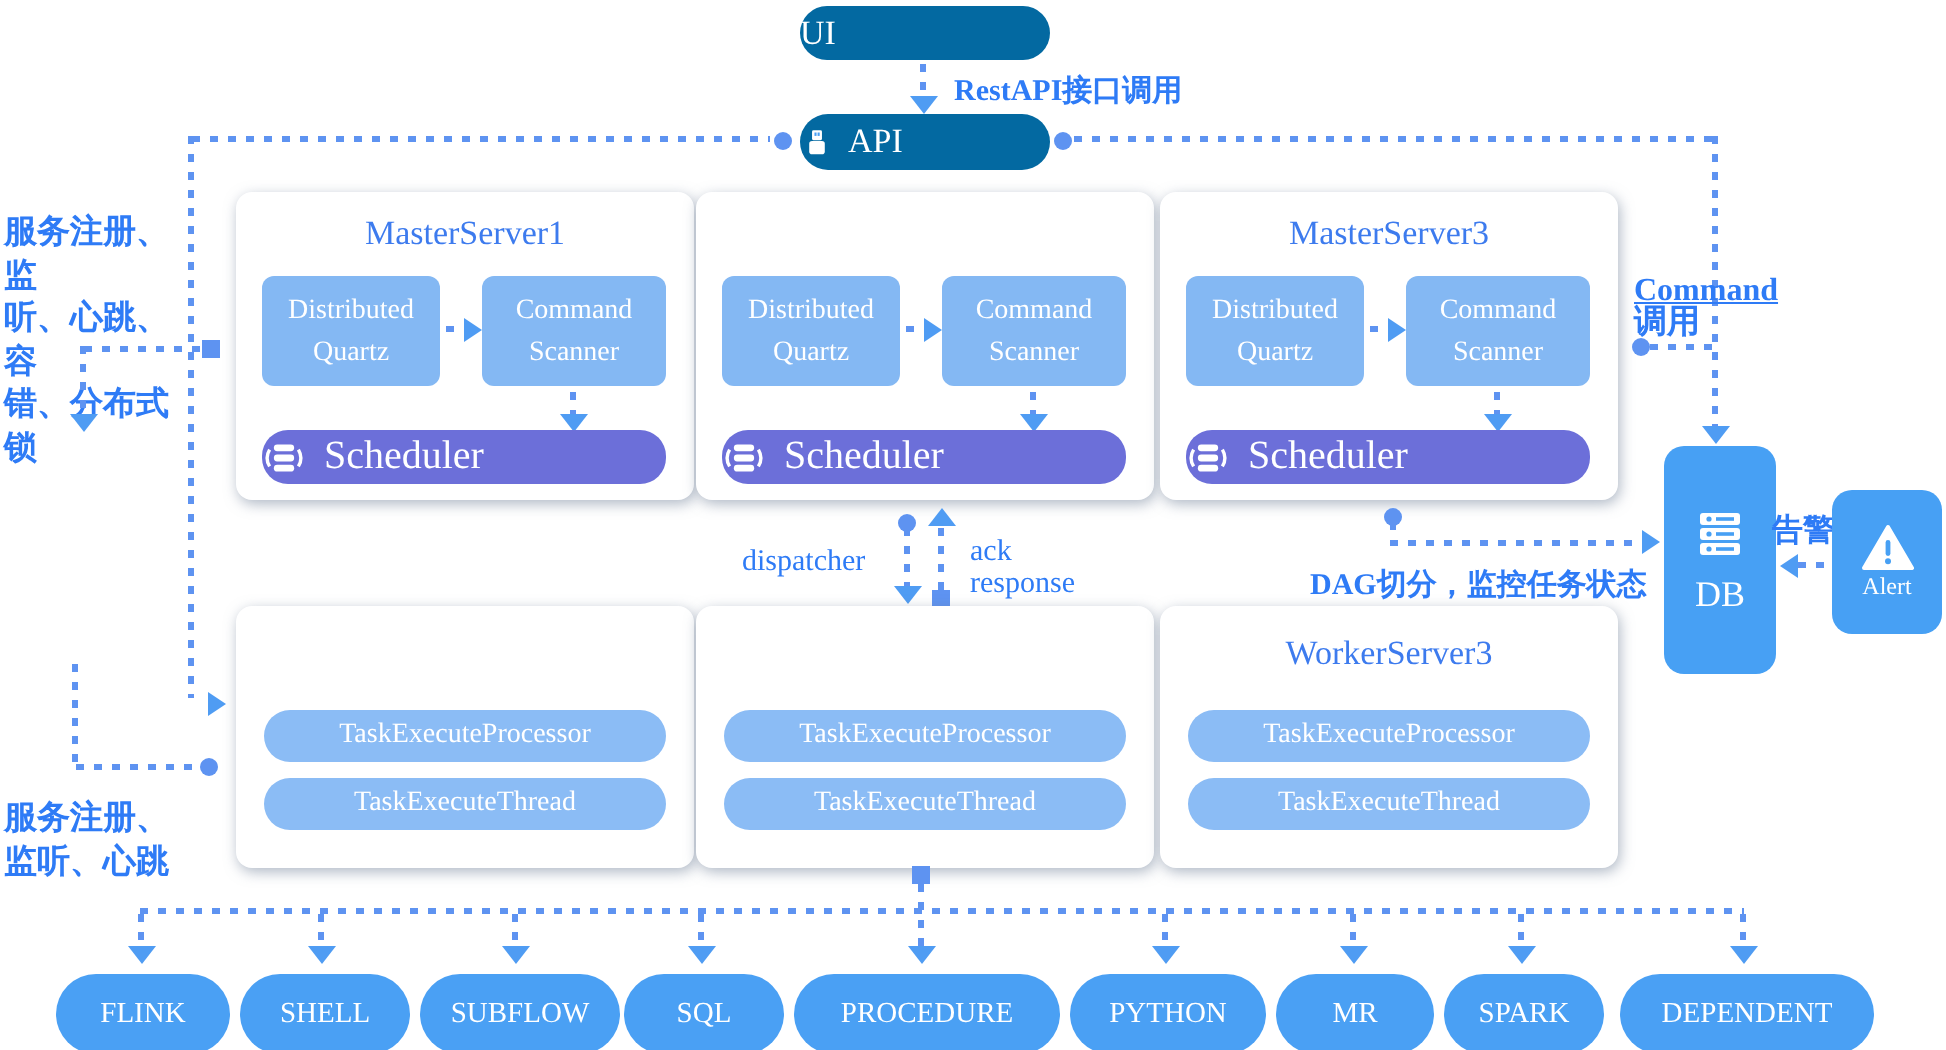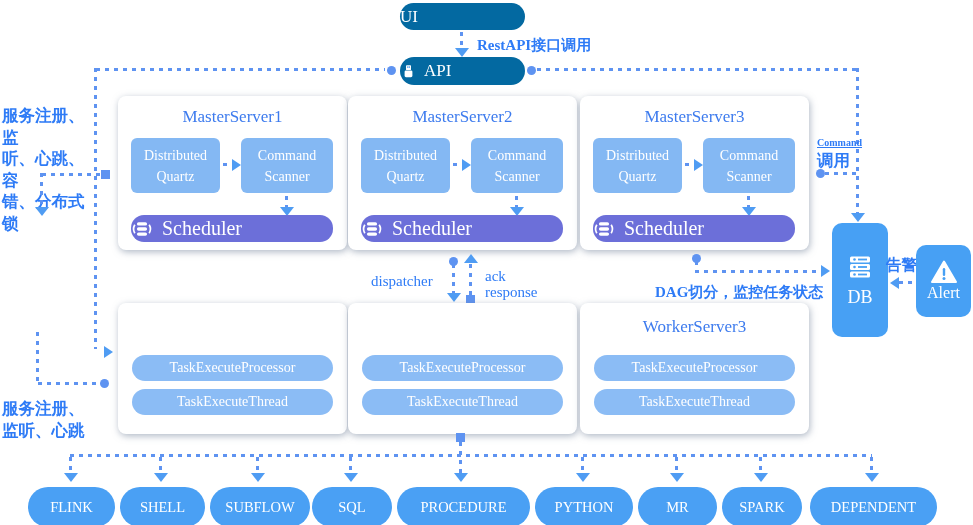--- a/index.html
+++ b/index.html
@@ -83,21 +83,20 @@
             </g>
             <path d="M4.5 4 q-3 5 0 10" stroke="#fff" stroke-width="2" fill="none"></path>
             <path d="M21.5 4 q3 5 0 10" stroke="#fff" stroke-width="2" fill="none"></path>
           </svg>
       </span>
       <span>Scheduler</span>
     </div>
   </div>
 
   <div class="card" style="left:348px;top:96px;width:229px;height:154px;">
-    <div class="card-title" style="top:11px;">MasterServer2</div>
     <div class="inner" style="left:13px;top:42px;width:89px;height:55px;">Distributed Quartz</div>
     <div class="dh" style="left:105px;top:67px;width:13px;"></div>
     <div class="arr-r" style="left:114px;top:63px;"></div>
     <div class="inner" style="left:123px;top:42px;width:92px;height:55px;">Command Scanner</div>
     <div class="dv" style="left:167px;top:100px;height:12px;"></div>
     <div class="arr-d" style="left:162px;top:111px;"></div>
     <div class="sched" style="left:13px;top:119px;width:202px;height:27px;">
       <span style="display:flex;">
         <svg width="22" height="16" viewBox="0 0 26 18">
             <g fill="#fff">
@@ -164,21 +163,21 @@
   <div class="sq" style="left:466px;top:295px;"></div>
   <div class="en-lbl" style="left:485px;top:268px;font-size:15px;line-height:16px;">ack
 response</div>
 
   <div class="dot" style="left:692px;top:254px;"></div>
   <div class="dv" style="left:695px;top:261px;height:11px;"></div>
   <div class="dh" style="left:695px;top:270px;width:127px;"></div>
   <div class="arr-r" style="left:821px;top:265px;"></div>
   <div class="zh" style="left:655px;top:283px;font-size:15px;white-space:nowrap;">DAG切分，监控任务状态</div>
 
-  <div class="zh" style="left:817px;top:137px;font-size:10px;text-decoration:underline;">Command</div>
+  <div class="zh" style="left:817px;top:137px;font-size:16px;text-decoration:underline;">Command</div>
   <div class="zh" style="left:817px;top:150px;font-size:16.5px;">调用</div>
   <div class="dot" style="left:816px;top:169px;"></div>
   <div class="dh" style="left:825px;top:172px;width:31px;"></div>
 
   <div class="side" style="left:832px;top:223px;width:56px;height:114px;justify-content:center;">
     <span style="display:flex;">
       <svg width="28" height="28" viewBox="0 0 28 28">
           <g fill="#fff">
             <rect x="4" y="3.5" width="20" height="6" rx="1.5"></rect>
             <rect x="4" y="11" width="20" height="6" rx="1.5"></rect>
@@ -202,21 +201,21 @@
   <div class="dh" style="left:899px;top:281px;width:17px;"></div>
 
   <div class="side" style="left:916px;top:245px;width:55px;height:72px;justify-content:center;">
     <span style="display:flex;">
       <svg width="26" height="24" viewBox="0 0 26 24">
           <path d="M13 1.5 L25 22 H1 Z" fill="#fff" stroke="#fff" stroke-width="2" stroke-linejoin="round"></path>
           <rect x="11.8" y="8" width="2.4" height="8" rx="1.2" fill="#47a0f4"></rect>
           <circle cx="13" cy="18.6" r="1.5" fill="#47a0f4"></circle>
         </svg>
     </span>
-    <span style="font-size:16px;margin-top:0;">Alert</span>
+    <span style="font-size:12px;margin-top:0;">Alert</span>
   </div>
 
   <div class="card" style="left:118px;top:303px;width:229px;height:131px;">
     <div class="tpill" style="left:14px;top:52px;width:201px;height:26px;">TaskExecuteProcessor</div>
     <div class="tpill" style="left:14px;top:86px;width:201px;height:26px;">TaskExecuteThread</div>
   </div>
 
   <div class="card" style="left:348px;top:303px;width:229px;height:131px;">
     <div class="tpill" style="left:14px;top:52px;width:201px;height:26px;">TaskExecuteProcessor</div>
     <div class="tpill" style="left:14px;top:86px;width:201px;height:26px;">TaskExecuteThread</div>

